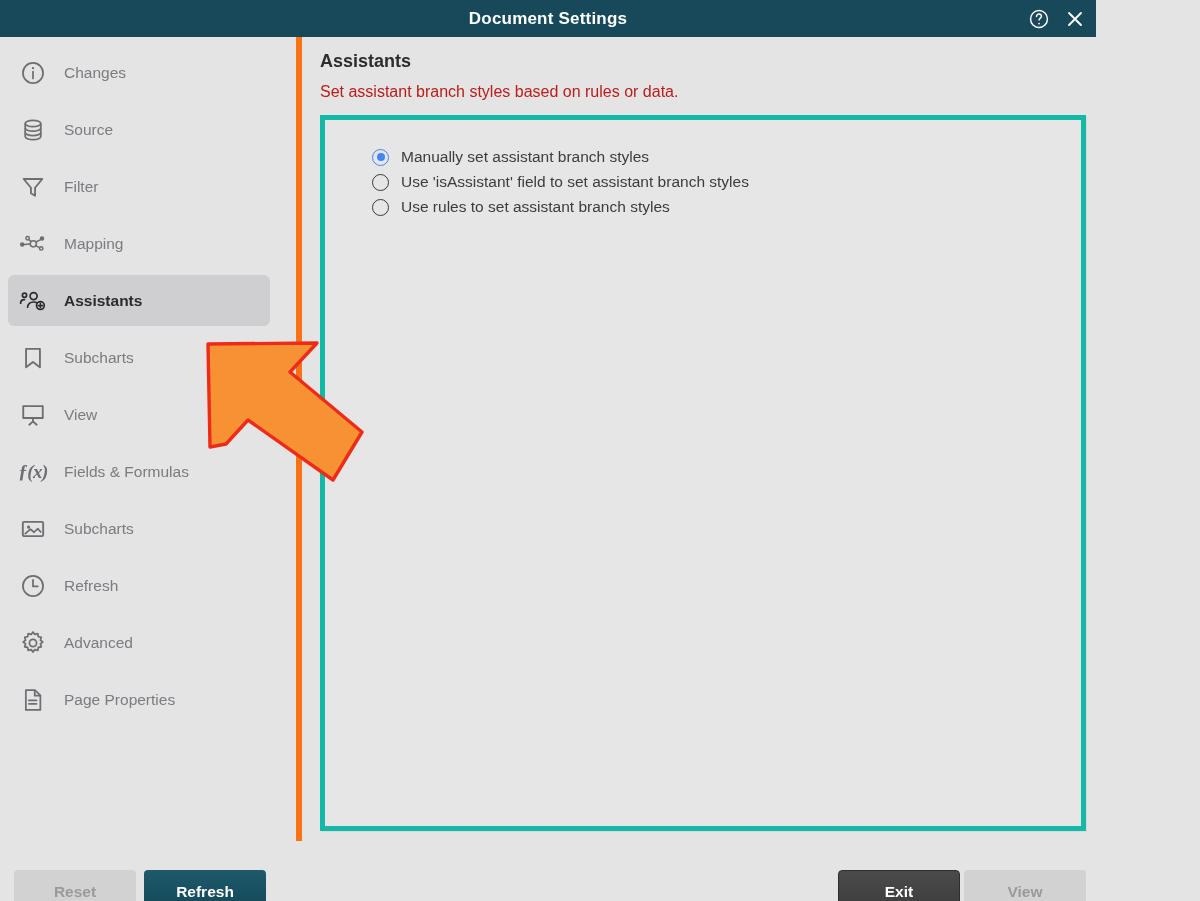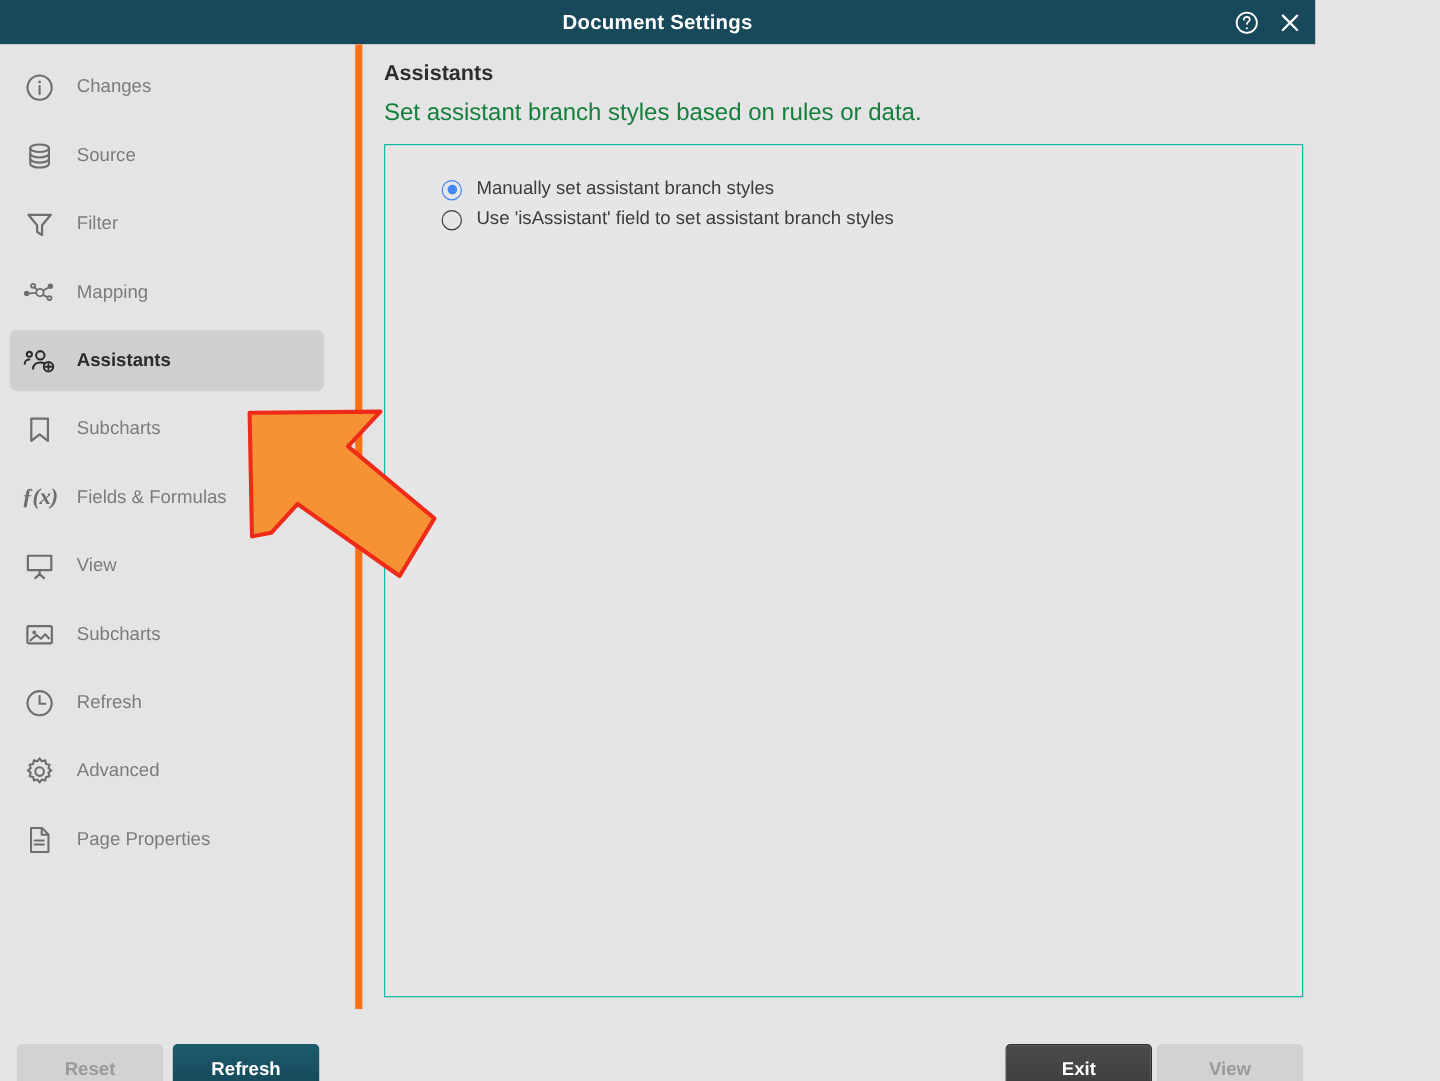--- a/index.html
+++ b/index.html
@@ -84,26 +84,26 @@
     background: #e4e4e4;
     padding: 14px 10px 0 18px;
     display: flex; flex-direction: column;
     min-width: 0;
   }
   .content-title {
     font-size: 18px; font-weight: bold; color: #2d2d2d;
     margin-bottom: 11px;
   }
   .content-sub {
-    font-size: 20px; color: #15803d;
+    font-size: 16px; color: #b91c1c;
     margin-bottom: 14px;
   }
   .panel {
     flex: 1 1 auto;
-    border: 1px solid #14b8a6;
+    border: 5px solid #14b8a6;
     background: #e6e6e6;
     margin-bottom: 10px;
     padding: 28px 0 0 47px;
     min-height: 0;
     box-shadow: 1px 1px 0 rgba(0,0,0,.045);
   }
   .radio-group { display: flex; flex-direction: column; gap: 7px; }
   .radio-row { display: flex; align-items: center; cursor: pointer; }
   .radio-mark {
     width: 17px; height: 17px; flex: 0 0 17px;
@@ -257,33 +257,33 @@
         <span class="nav-icon">
           <svg width="26" height="26" viewBox="0 0 24 24" fill="none" stroke="#6d6d72" stroke-width="1.7" stroke-linejoin="round">
             <path d="M5.6 3.6 h12.8 v17 l-6.4 -5 l-6.4 5 z"></path>
           </svg>
         </span>
         <span class="nav-label">Subcharts</span>
       </div>
 
       <div class="nav-item">
         <span class="nav-icon">
-          <span class="nav-fx">ƒ(x)</span>
-        </span>
-        <span class="nav-label">Fields &amp; Formulas</span>
-      </div>
-
-      <div class="nav-item">
-        <span class="nav-icon">
           <svg width="26" height="26" viewBox="0 0 24 24" fill="none" stroke="#6d6d72" stroke-width="1.7" stroke-linejoin="round" stroke-linecap="round">
             <path d="M3 3.8 h18 v11 h-18 z"></path>
             <path d="M12 14.8 v3.1 M12 17.9 L8.6 21 M12 17.9 L15.4 21"></path>
           </svg>
         </span>
         <span class="nav-label">View</span>
+      </div>
+
+      <div class="nav-item">
+        <span class="nav-icon">
+          <span class="nav-fx">ƒ(x)</span>
+        </span>
+        <span class="nav-label">Fields &amp; Formulas</span>
       </div>
 
       <div class="nav-item">
         <span class="nav-icon">
           <svg width="26" height="26" viewBox="0 0 24 24" fill="none" stroke="#6d6d72" stroke-width="1.7" stroke-linejoin="round">
             <rect x="2.6" y="5.4" width="18.8" height="13.2" rx="1.2"></rect>
             <circle cx="7.9" cy="10.2" r="1.5" fill="#6d6d72" stroke="none"></circle>
             <path d="M4.4 16.8 L9.6 12.2 L13 15 L16.4 11.6 L19.6 15.2" stroke-width="1.6"></path>
           </svg>
         </span>
@@ -332,20 +332,24 @@
           <label class="radio-row checked">
             <span class="radio-mark"></span>
             <span class="radio-label">Manually set assistant branch styles</span>
           </label>
 
           <label class="radio-row">
             <span class="radio-mark"></span>
             <span class="radio-label">Use 'isAssistant' field to set assistant branch styles</span>
           </label>
 
+          <label class="radio-row">
+            <span class="radio-mark"></span>
+            <span class="radio-label">Use rules to set assistant branch styles</span>
+          </label>
 
         </div>
       </div>
     </div>
 
     <svg class="annot-arrow" viewBox="0 0 186 152" xmlns="http://www.w3.org/2000/svg">
       <polygon points="18,12 127,11 100,40 172,100 143,148 58,88 36,112 20,115" fill="#f79234" stroke="#ee2b18" stroke-width="3.4" stroke-linejoin="round"></polygon>
     </svg>
   </div>
 

